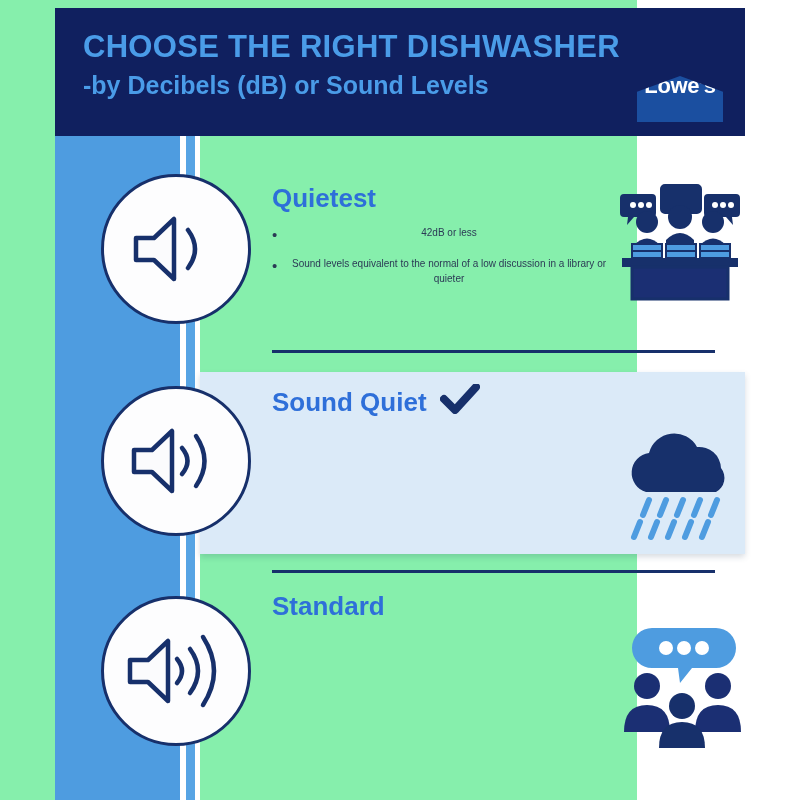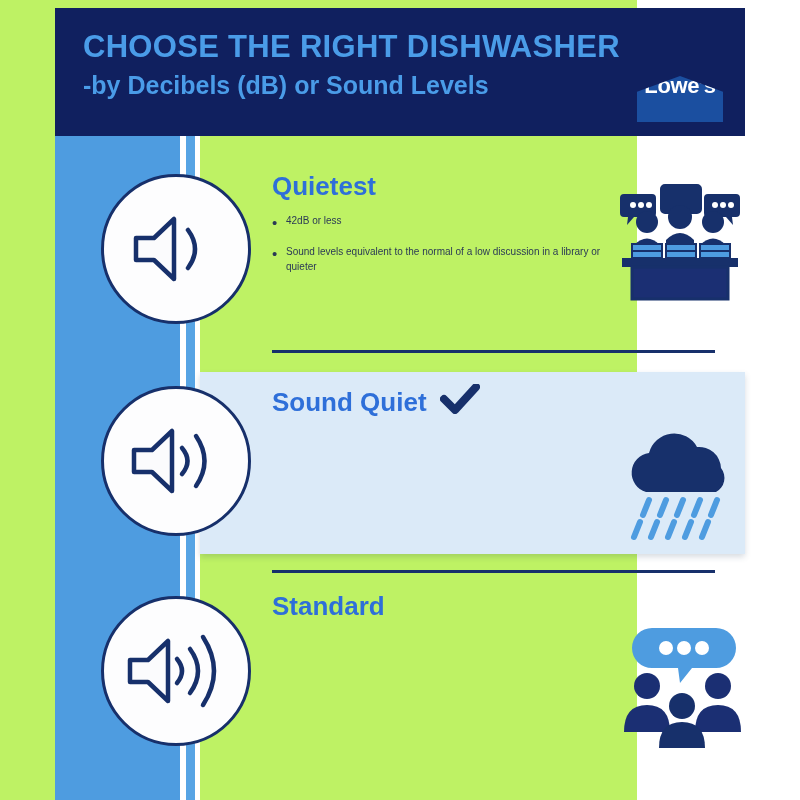--- a/index.html
+++ b/index.html
@@ -12,21 +12,21 @@
     width: 800px;
     height: 800px;
     font-family: "Liberation Sans", sans-serif;
     overflow: hidden;
   }
 
   #infographic {
     position: relative;
     width: 637px;
     height: 800px;
-    background: #bef264;
+    background: #86efac;
   }
 
   
   .header {
     position: absolute;
     left: 55px;
     top: 8px;
     width: 690px;
     height: 128px;
     background: #10205f;
@@ -145,21 +145,21 @@
   #section-1 .badge { top: 8px; }
   #section-2 .badge { top: 12px; }
 
   .speaker-svg { display: block; }
 
   .section-body {
     position: absolute;
     left: 272px;
     width: 340px;
   }
-  #section-0 .section-body { top: 12px; }
+  #section-0 .section-body { top: 24px; text-align: center; }
   #section-1 .section-body { top: 6px; }
   #section-2 .section-body { top: 8px; }
 
   .section-title {
     color: #2e6fd9;
     font-size: 26px;
     font-weight: bold;
     margin: 0 0 12px 0;
     line-height: 1.1;
     display: flex;

